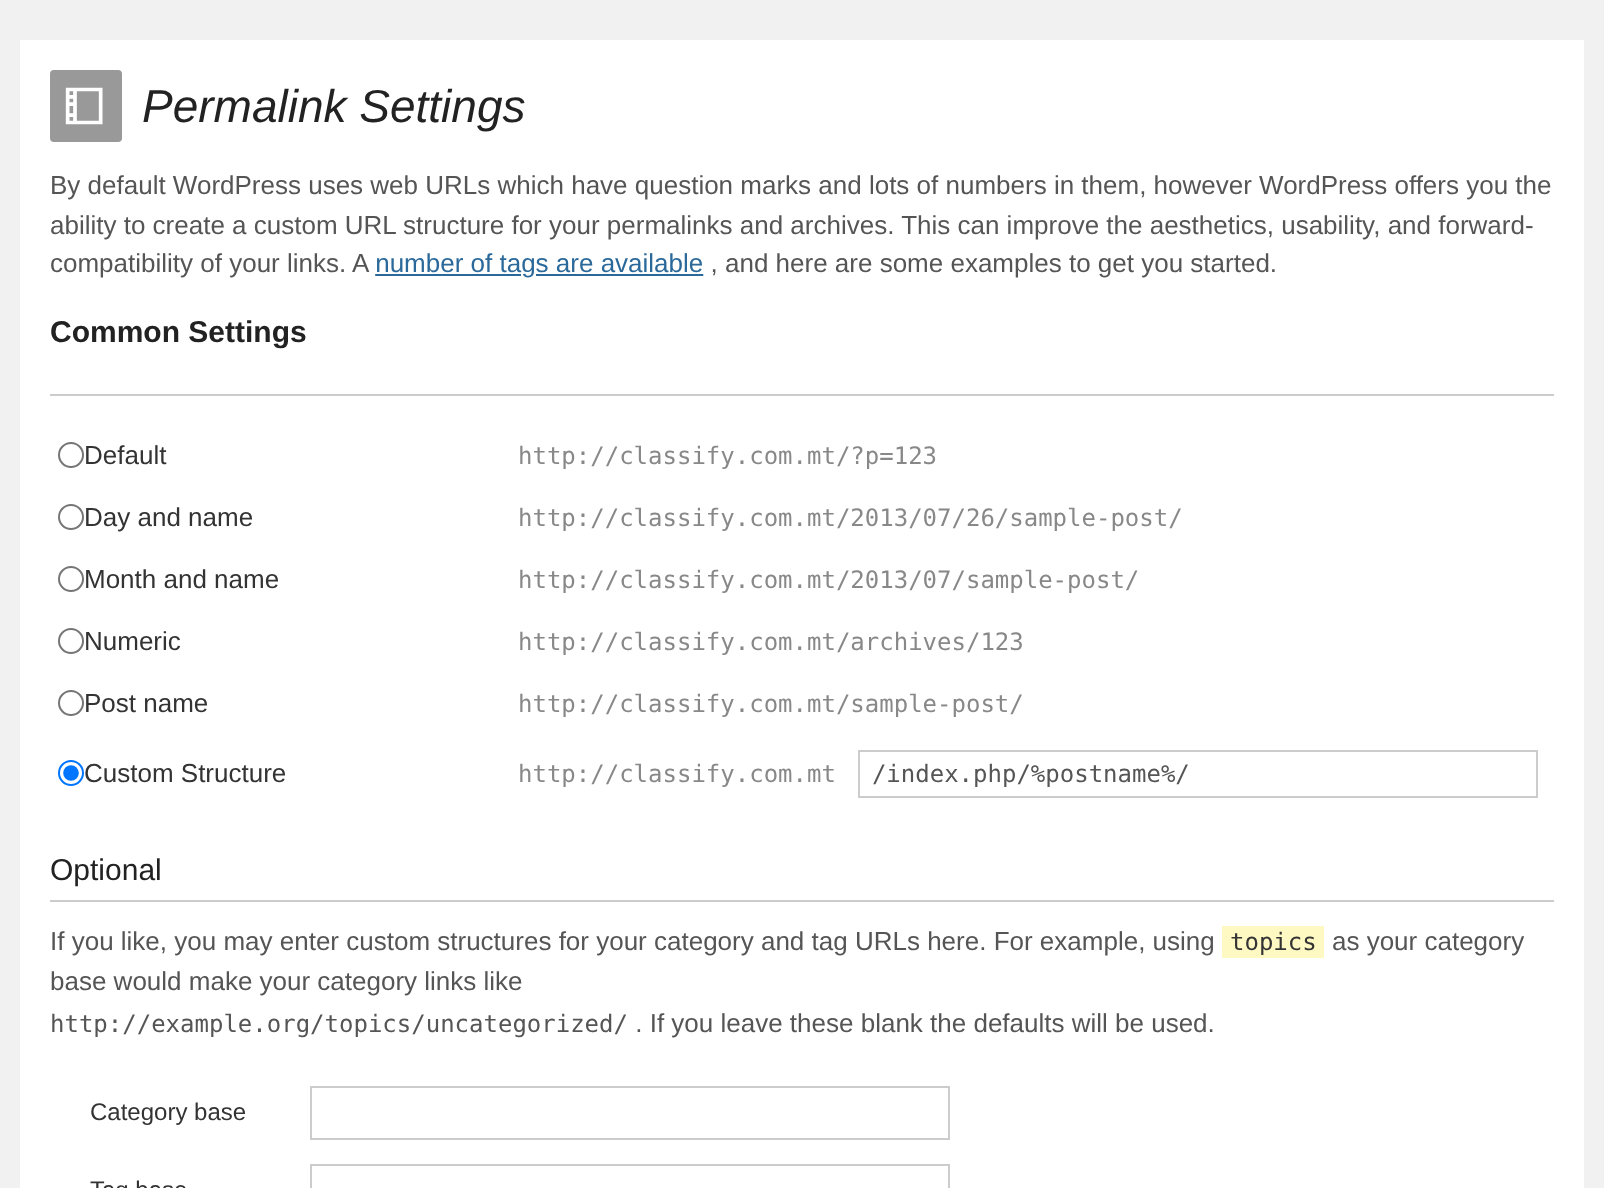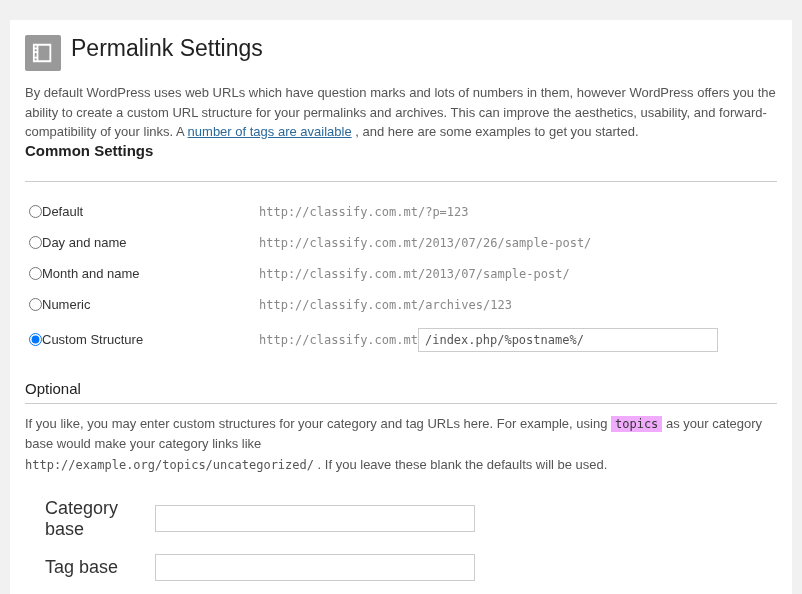--- a/index.html
+++ b/index.html
@@ -12,22 +12,24 @@
     }
     .page-wrap {
       background: #fff;
       max-width: 802px;
       min-height: 594px;
       padding: 15px 15px 20px 15px;
       overflow: hidden;
     }
     .page-title-row {
       display: flex;
+      align-items: center;
       gap: 10px;
       margin-bottom: 12px;
+      font-style: italic;
     }
     .page-icon {
       width: 36px;
       height: 36px;
       background: #999;
       display: flex;
       align-items: center;
       justify-content: center;
       border-radius: 2px;
     }
@@ -37,20 +39,21 @@
       height: 22px;
     }
     h1 {
       font-size: 23px;
       font-weight: normal;
       color: #222;
     }
     .intro-text {
       font-size: 13px;
       color: #555;
+      margin-bottom: 16px;
       line-height: 1.5;
     }
     .intro-text a {
       color: #2b699a;
     }
     h2.section-title {
       font-size: 15px;
       font-weight: bold;
       color: #222;
       border-bottom: 1px solid #ccc;
@@ -83,34 +86,34 @@
       font-size: 12px;
       color: #888;
       font-family: monospace;
     }
     .custom-structure-row td {
       vertical-align: middle;
     }
     .custom-url-wrap {
       display: flex;
       align-items: center;
-      gap: 0;
+      gap: 11px;
     }
     .custom-url-prefix {
       font-size: 12px;
       color: #888;
       font-family: monospace;
       white-space: nowrap;
     }
     .custom-url-input {
       border: 1px solid #ccc;
       padding: 4px 6px;
       font-size: 12px;
       font-family: monospace;
-      width: 300px;
+      width: 340px;
       color: #555;
       outline: none;
     }
     .optional-section {
       margin-top: 4px;
     }
     h2.optional-title {
       font-size: 15px;
       font-weight: normal;
       color: #222;
@@ -118,42 +121,42 @@
       padding-bottom: 6px;
       margin-bottom: 10px;
     }
     .optional-text {
       font-size: 13px;
       color: #555;
       margin-bottom: 14px;
       line-height: 1.6;
     }
     .optional-text .highlight {
-      background: #f0abfc;
+      background: #fef9c3;
       color: #333;
       padding: 1px 4px;
       font-family: monospace;
       font-size: 12px;
     }
     .optional-text .url-example-inline {
       font-family: monospace;
       font-size: 12px;
       color: #555;
     }
     .base-fields {
       display: table;
       margin-bottom: 16px;
     }
     .base-row {
       display: table-row;
     }
     .base-label {
       display: table-cell;
       padding: 8px 16px 8px 20px;
-      font-size: 18px;
+      font-size: 12px;
       vertical-align: middle;
       width: 130px;
     }
     .base-input-cell {
       display: table-cell;
       padding: 6px 0;
       vertical-align: middle;
     }
     .base-input {
       border: 1px solid #ccc;
@@ -229,20 +232,31 @@
           <label class="radio-label">
             <input type="radio" name="permalink" value="numeric" style="">
             <span>Numeric</span>
           </label>
         </td>
         <td>
           <span class="url-example">http://classify.com.mt/archives/123</span>
         </td>
       </tr>
 
+      <tr>
+        <td>
+          <label class="radio-label">
+            <input type="radio" name="permalink" value="post-name" style="">
+            <span>Post name</span>
+          </label>
+        </td>
+        <td>
+          <span class="url-example">http://classify.com.mt/sample-post/</span>
+        </td>
+      </tr>
 
       <tr class="custom-structure-row">
         <td>
           <label class="radio-label">
             <input type="radio" name="permalink" value="custom-structure" checked="" style="">
             <span>Custom Structure</span>
           </label>
         </td>
         <td>
           <div class="custom-url-wrap">

